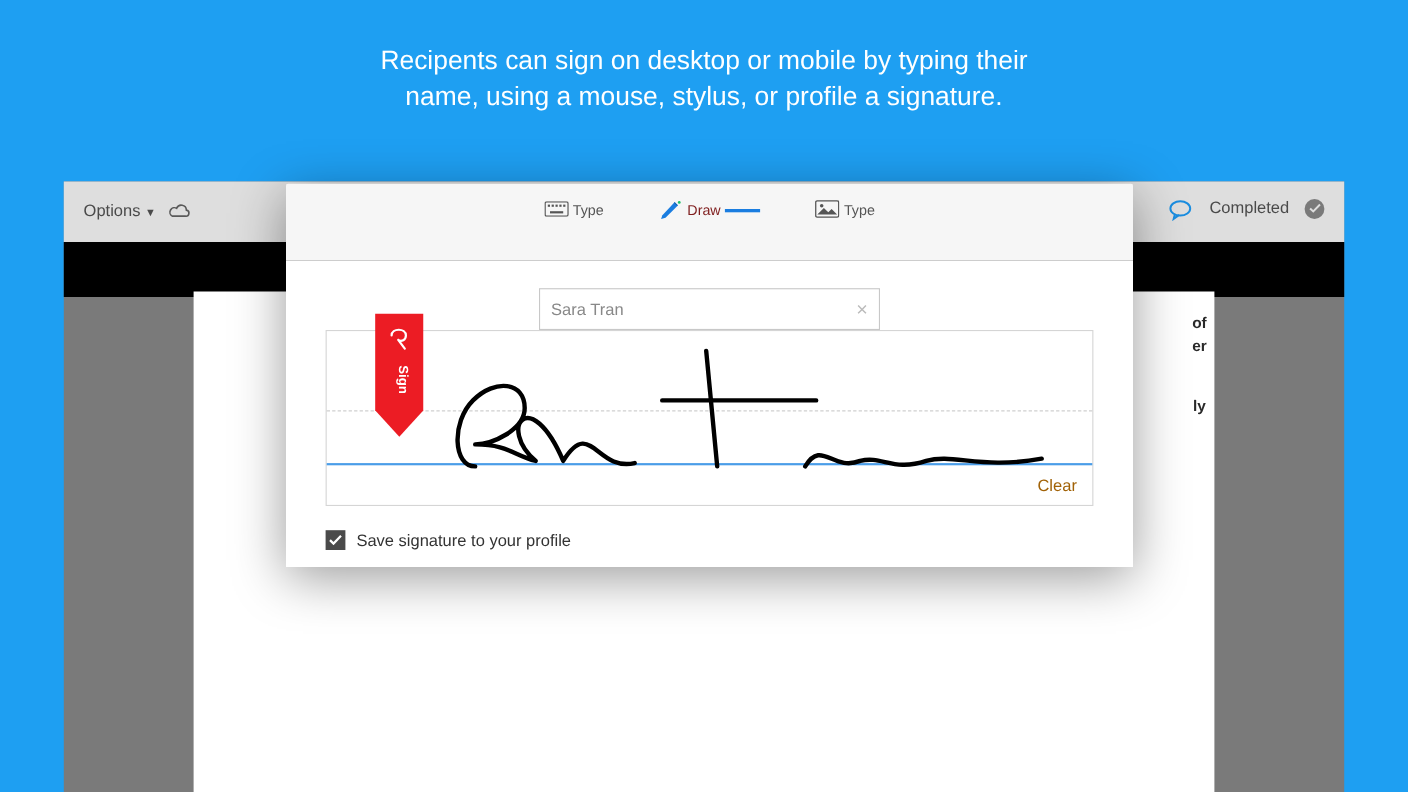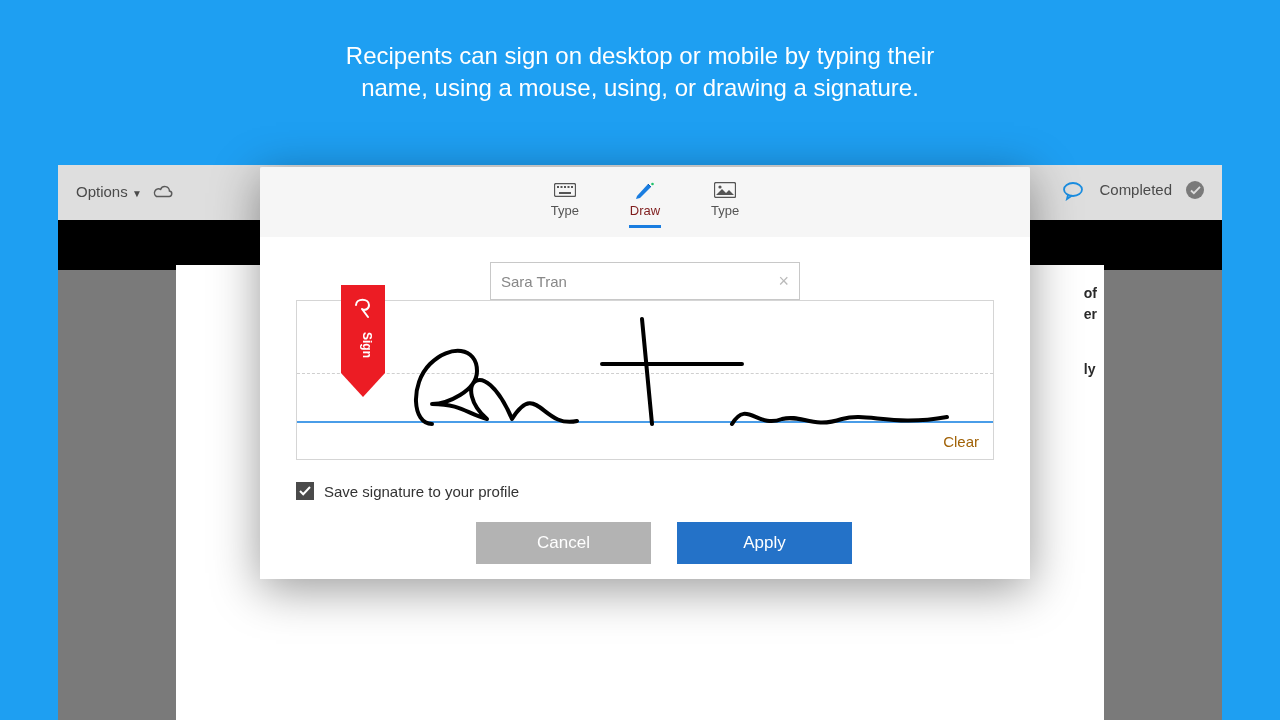--- a/index.html
+++ b/index.html
@@ -45,41 +45,41 @@
     position:absolute; left:0; right:0; top:55px; height:50px;
     background:#000;
   }
   .doc-area{
     position:absolute; left:118px; right:118px; top:100px; bottom:0;
     background:#fff;
   }
   .right-info{
     position:absolute; right:125px; top:118px;
     color:#2a2a2a; font-size:14px; line-height:1.5; font-weight:600;
-    text-align:left;
+    text-align:center;
   }
   
   .dialog{
     position:absolute;
     left: 260px; top: 167px;
     width: 770px;
     box-shadow: 0 10px 45px rgba(0,0,0,0.4);
   }
   .dialog-tabs{
     background:#f6f6f6;
     height:70px;
     display:flex;
     align-items:flex-start;
     justify-content:center;
     gap:50px;
     padding-top:14px;
     border-top-left-radius:2px; border-top-right-radius:2px;
   }
   .tab{
-    display:flex; flex-direction:column; align-items:center; gap:4px;
+    display:flex; flex-direction:row; align-items:center; gap:4px;
     font-size:13px; color:#555; cursor:pointer;
     padding-bottom:6px;
   }
   .tab.active{ color:#7f1d1d;}
   .tab.active::after{content:""; display:block; width:32px; height:3px; background:#1a7de0; margin-top:3px;}
   .tab-icon{ width:22px; height:18px; display:flex; align-items:center; justify-content:center;}
   .dialog-body{
     background:#fff;
     padding: 25px 36px 15px;
   }
@@ -140,21 +140,21 @@
     font-size:17px; color:#fff; cursor:pointer;
   }
   .btn-cancel{ background:#b3b3b3;}
   .btn-apply{ background:#2472c8;}
 </style>
 </head>
 <body>
 
 <div class="caption">
   <span>Recipents can sign on desktop or mobile by typing their</span><br>
-  <span>name, using a mouse, using, or drawing a signature.</span>
+  <span>name, using a mouse, stylus, or profile a signature.</span>
 </div>
 
 <div class="app-shell">
   <div class="app-header">
     <div class="left">
       <span>
         <span>Options</span>
         <span class="caret">▼</span>
       </span>
       <span class="cloud-icon">
@@ -250,18 +250,14 @@
       <span class="clear-link">Clear</span>
     </div>
     <div class="save-row">
       <span class="chk">
         <svg viewBox="0 0 12 10">
             <path d="M1 5 L4.2 8.2 L11 1" stroke="#fff" stroke-width="2" fill="none"></path>
           </svg>
       </span>
       <span>Save signature to your profile</span>
     </div>
-    <div class="btn-row">
-      <div class="btn btn-cancel">Cancel</div>
-      <div class="btn btn-apply">Apply</div>
-    </div>
   </div>
 </div>
 
 </body></html>

